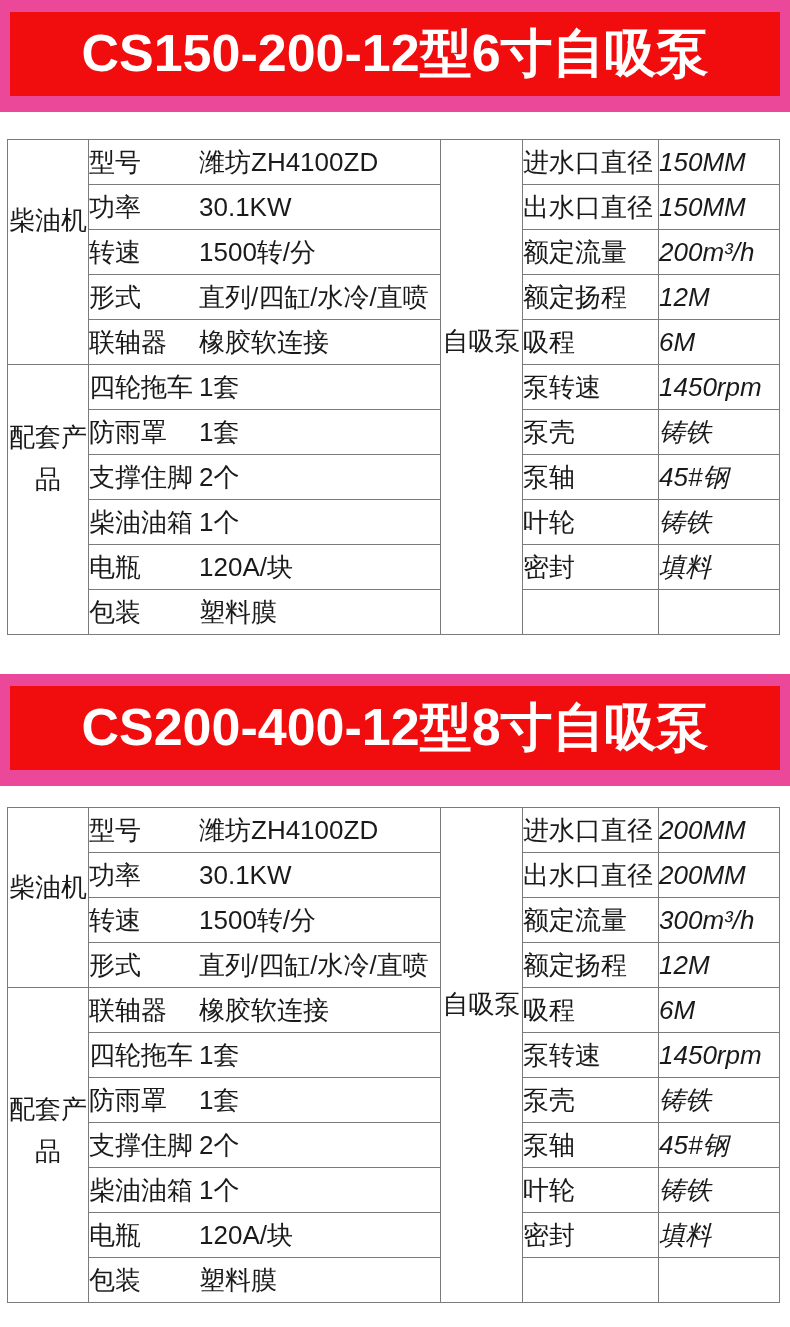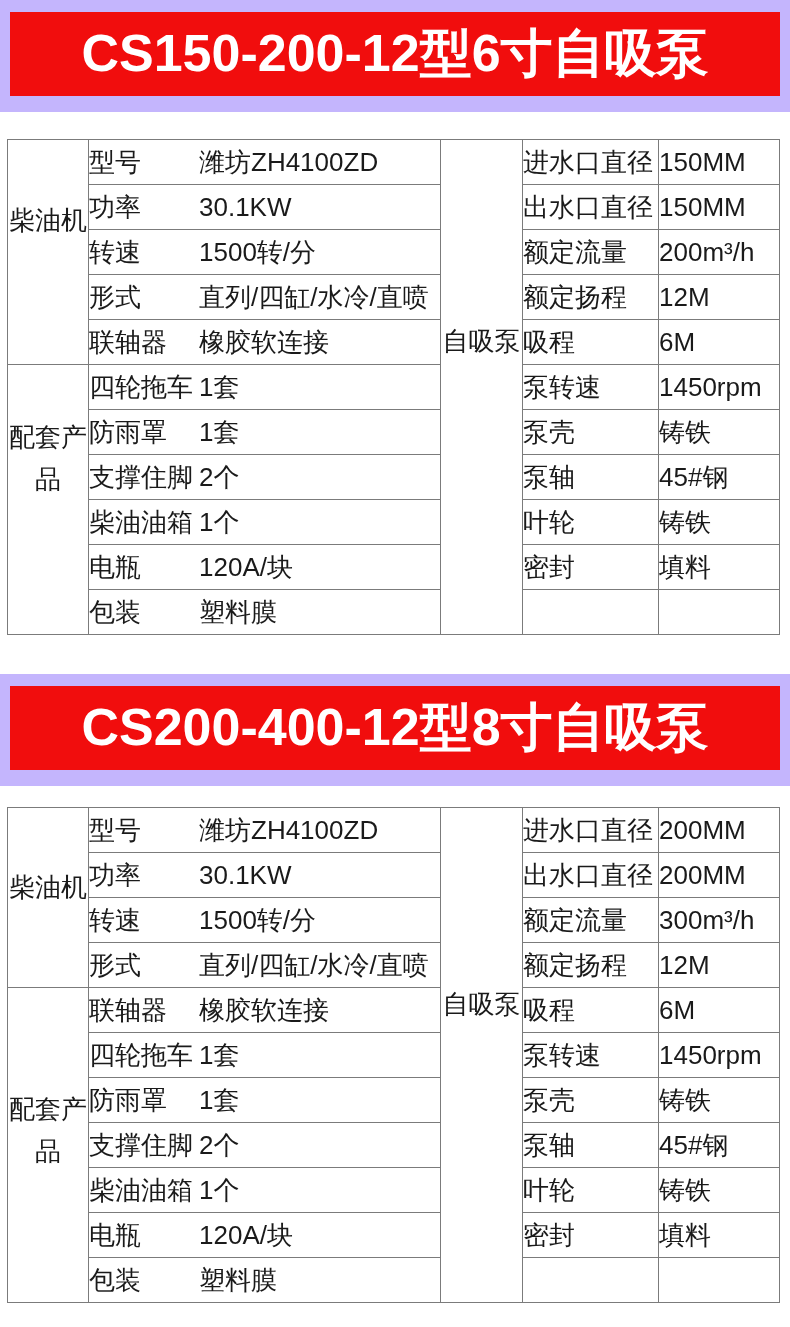--- a/index.html
+++ b/index.html
@@ -5,21 +5,21 @@
   html, body { margin: 0; padding: 0; }
   body {
     width: 790px;
     height: 1327px;
     background: #ffffff;
     font-family: "Liberation Sans", sans-serif;
     color: #1a1a1a;
     overflow: hidden;
   }
   .band {
-    background: #c4b5fd;
+    background: #ec4899;
     padding: 12px 10px 16px 10px;
   }
   .banner {
     background: #f10d0d;
     height: 84px;
     display: flex;
     align-items: center;
     justify-content: center;
   }
   .banner span {
@@ -50,21 +50,21 @@
   td.g.pb20  { padding-bottom: 20px; }
   td.g.pb28  { padding-bottom: 28px; }
   td.g.pb62  { padding-bottom: 62px; }
   td.g.pb82  { padding-bottom: 82px; }
   td.g.pb90  { padding-bottom: 90px; }
   td.g.pb100 { padding-bottom: 100px; }
   td.c { padding-left: 7px; white-space: nowrap; }
   td.c .lab { display: inline-block; width: 110px; }
   td.c .val { white-space: nowrap; }
   td.pl { padding-left: 8px; font-size: 25px; white-space: nowrap; }
-  td.pv { padding-left: 8px; white-space: nowrap; }
+  td.pv { padding-left: 8px; white-space: nowrap; font-style: italic; }
 </style>
 </head>
 <body>
 
 <div class="band">
   <div class="banner">
     <span>CS150-200-12型6寸自吸泵</span>
   </div>
 </div>
 

